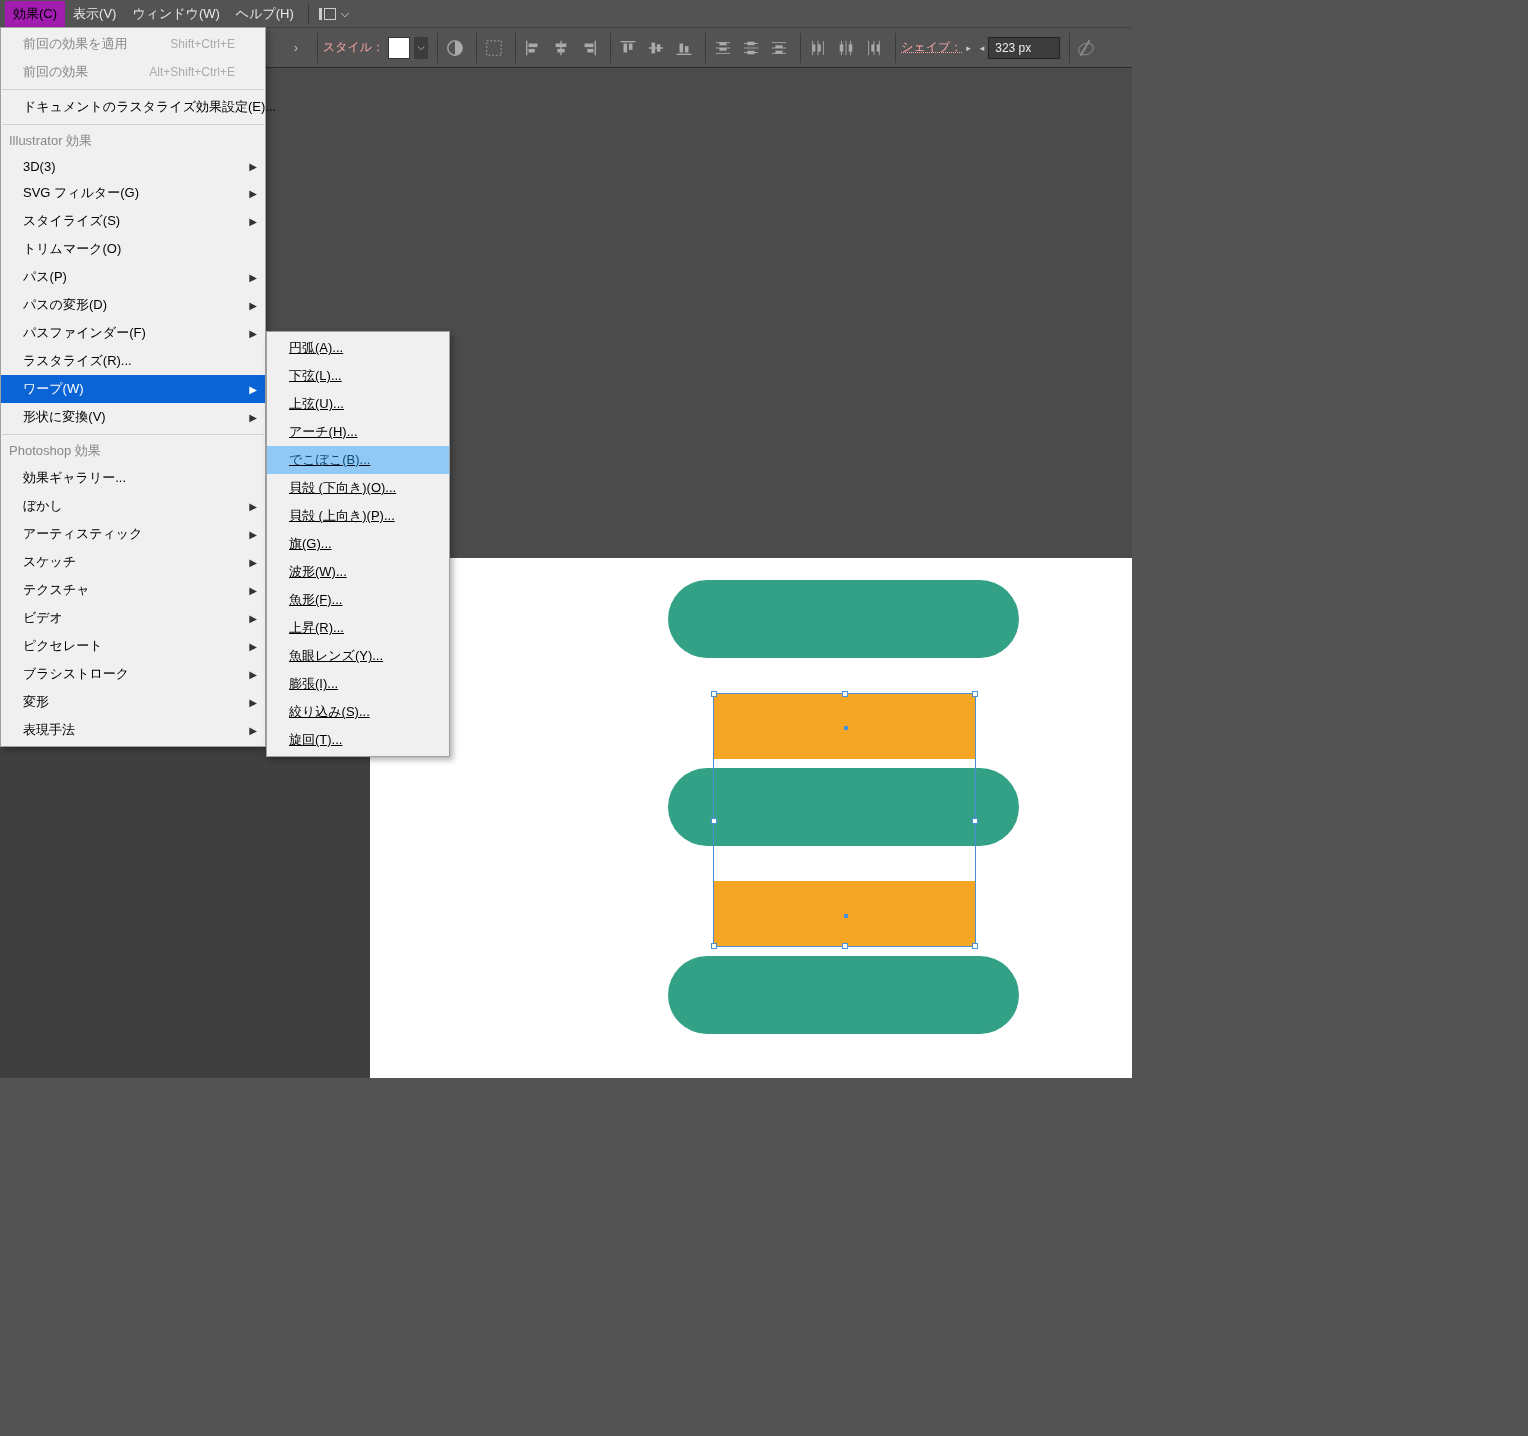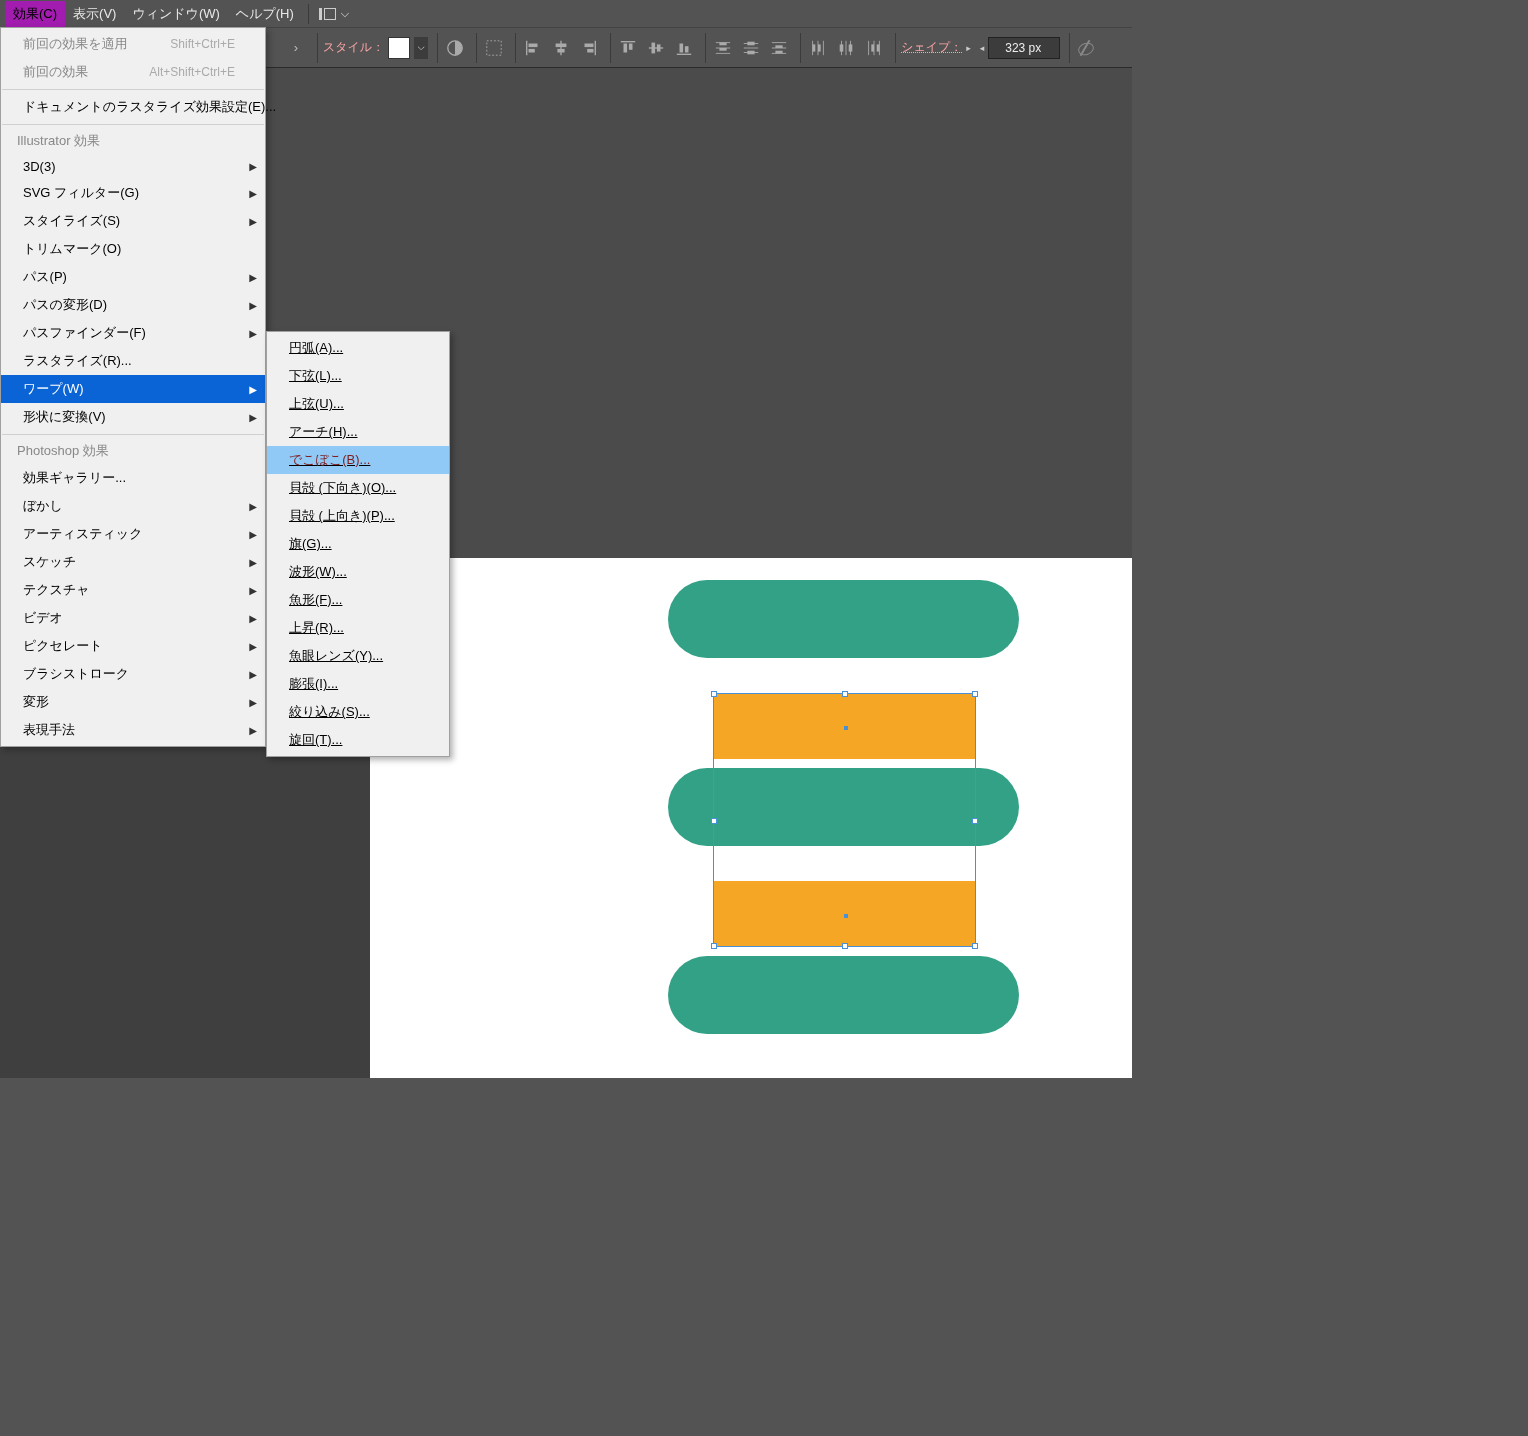--- a/index.html
+++ b/index.html
@@ -19,21 +19,21 @@
     
     .toolbar { height: 41px; background: #535353; border-top: 1px solid #434343; border-bottom: 1px solid #2a2a2a; display: flex; align-items: center; color: #ddd; padding-left: 5px; position: relative; }
     .toolbar > * { margin-right: 4px; }
     .tb-sep { width: 1px; height: 30px; background: #3a3a3a; margin: 0 5px; }
     .tb-label { font-size: 12px; color: #fca5a5; white-space: nowrap; }
     .tb-swatch { width: 22px; height: 22px; background: #fff; border: 1px solid #333; }
     .tb-dd { width: 14px; height: 22px; background: #3c3c3c; display: flex; align-items: center; justify-content: center; font-size: 9px; color: #ccc; }
     .tb-icon { width: 24px; height: 24px; display: flex; align-items: center; justify-content: center; cursor: pointer; color: #bbb; }
     .tb-icon svg { width: 18px; height: 18px; }
     .shape-label { text-decoration: underline dotted; }
-    .shape-field { background: #3c3c3c; border: 1px solid #222; color: #eee; padding: 3px 16px; width: 72px; font-size: 12px; }
+    .shape-field { background: #3c3c3c; border: 1px solid #222; color: #eee; padding: 3px 6px; width: 72px; font-size: 12px; }
     .shape-ico { width: 18px; height: 14px; display: flex; align-items: center; justify-content: space-between; }
     .shape-ico::before, .shape-ico::after { content: "▸"; color: #ccc; font-size: 9px; }
     .shape-ico::after { content: "◂"; }
     .cross-icon { position: relative; width: 20px; height: 20px; }
     .cross-icon::before, .cross-icon::after { content: ""; position: absolute; background: #888; }
     .cross-icon::before { width: 2px; height: 18px; left: 9px; top: 1px; transform: rotate(30deg); }
     .cross-icon::after { width: 14px; height: 10px; border: 1.5px solid #888; border-radius: 50%; left: 3px; top: 5px; background: transparent; transform: rotate(-20deg); }
     
     
     .dark-area { position: absolute; left: 0; top: 68px; right: 0; height: 490px; background: #4b4b4b; }
@@ -49,27 +49,27 @@
     .rect { position: absolute; background: #f4a624; height: 66px; width: 263px; }
     .sel-box { position: absolute; border: 1px solid #4a90d9; }
     .sel-handle { position: absolute; width: 6px; height: 6px; background: #fff; border: 1px solid #4a90d9; }
     .sel-center { position: absolute; width: 4px; height: 4px; background: #4a90d9; }
     
     
     .menu { position: absolute; background: #f0f0f0; border: 1px solid #a0a0a0; box-shadow: 3px 3px 6px rgba(0,0,0,0.3); font-size: 13px; color: #000; padding: 2px 0; }
     .menu-item { padding: 5px 30px 5px 22px; display: flex; justify-content: space-between; align-items: center; gap: 20px; cursor: pointer; white-space: nowrap; position: relative; }
     .menu-item.disabled { color: #888; }
     .menu-item.highlight { background: #0a64d6; color: #fff; }
-    .menu-item.sub-highlight { background: #90c8f6; color: #7f1d1d; }
+    .menu-item.sub-highlight { background: #90c8f6; color: #0c4a6e; }
     .menu-item .shortcut { color: #666; font-size: 12px; margin-left: auto; }
     .menu-item.disabled .shortcut { color: #aaa; }
     .menu-item .arrow { position: absolute; right: 8px; font-size: 10px; color: #333; }
     .menu-item.highlight .arrow { color: #fff; }
     .menu-sep { height: 1px; background: #d0d0d0; margin: 3px 1px; }
-    .menu-header { padding: 4px 16px; color: #888; font-size: 13px; }
+    .menu-header { padding: 4px 8px; color: #888; font-size: 13px; }
     
     .menu-main { left: 0; top: 27px; width: 266px; }
     .menu-sub { left: 266px; top: 331px; width: 184px; text-decoration: underline; }
   </style>
 </head>
 <body>
 
 <div class="menubar">
   <div class="menubar-item active">効果(C)</div>
   <div class="menubar-item">表示(V)</div>

